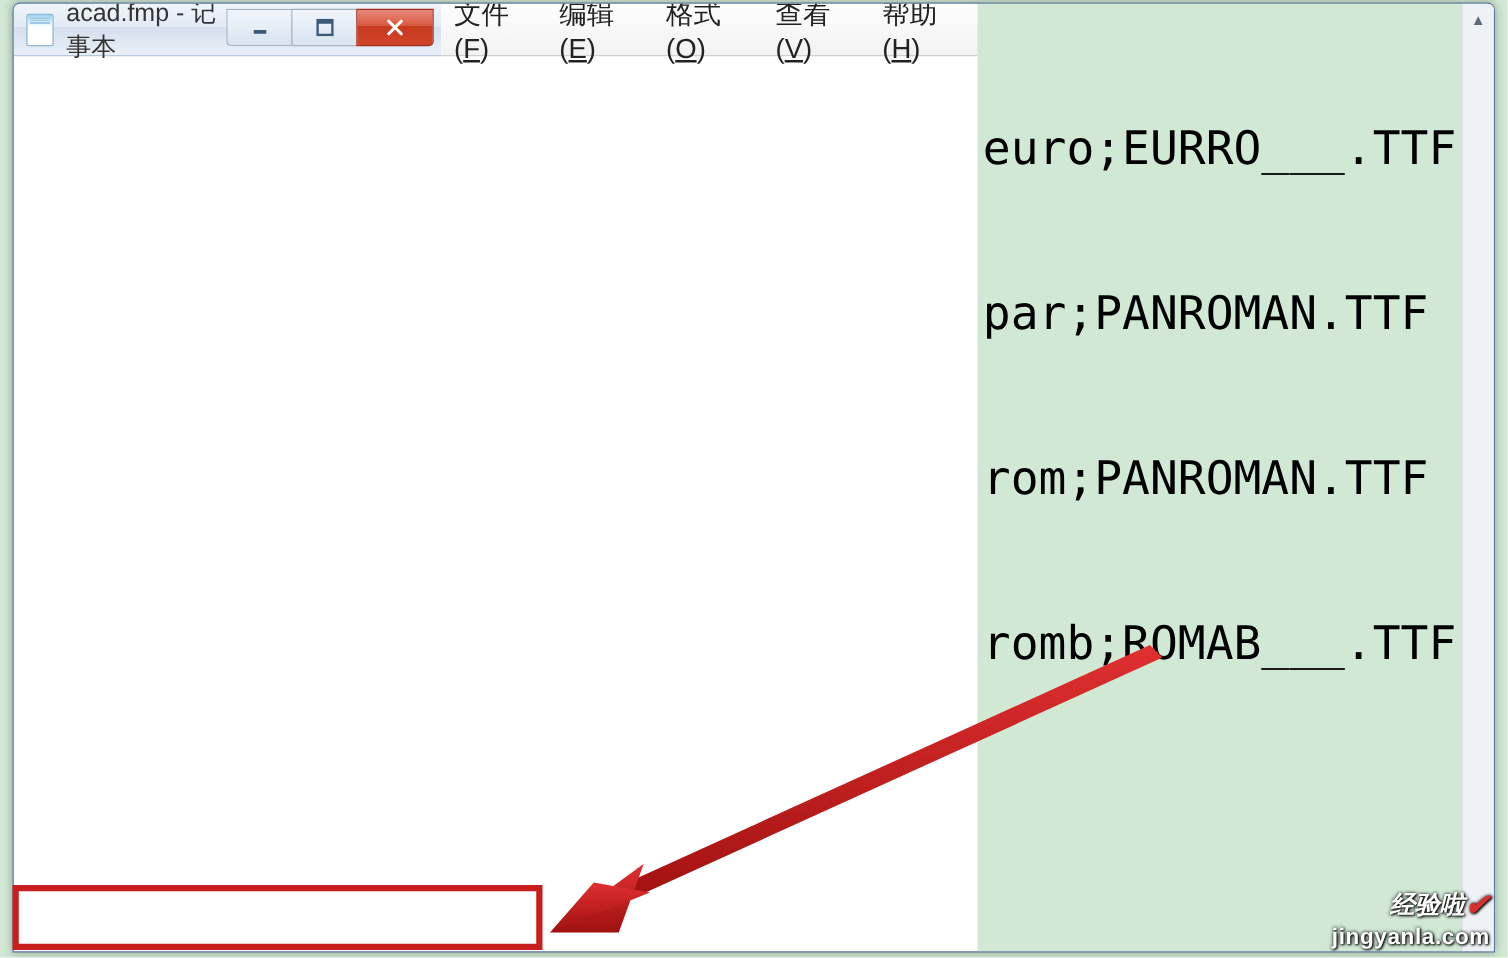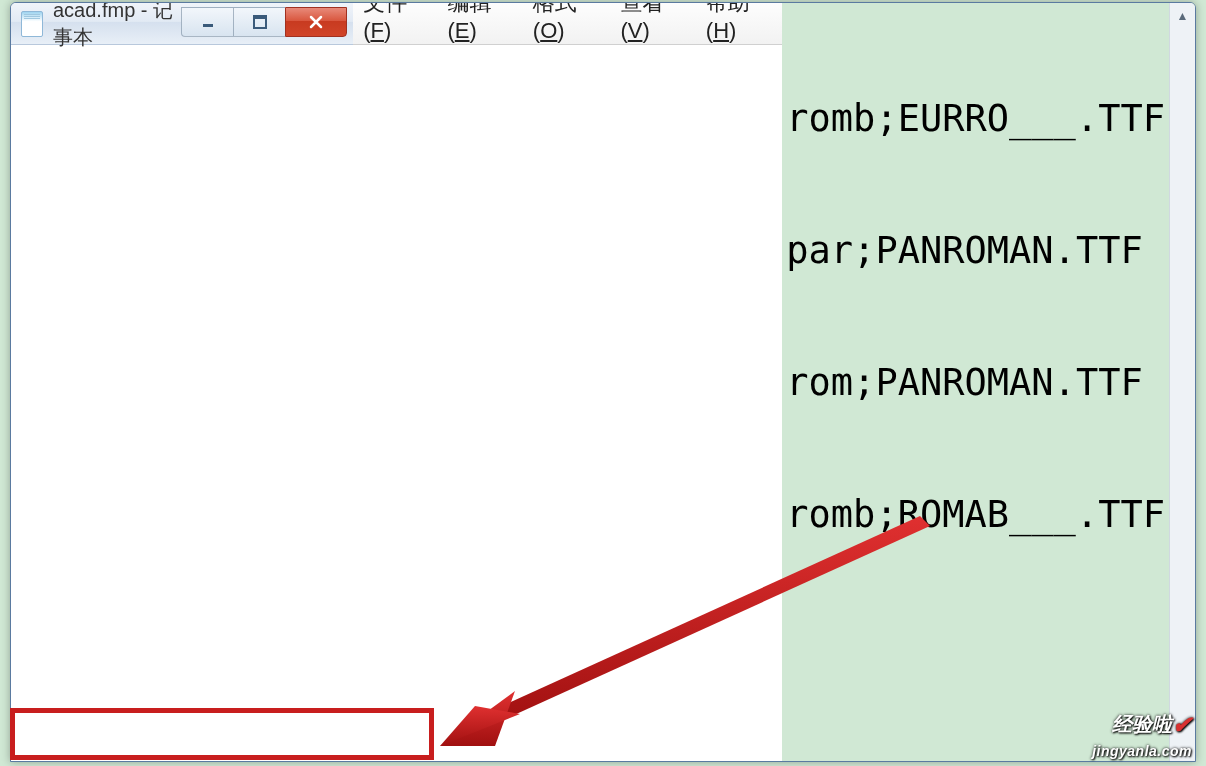--- a/index.html
+++ b/index.html
@@ -90,21 +90,21 @@
       color: #fff;
       border-radius: 0 0 4px 0;
       border-color: #a03020;
     }
     .wc-btn svg { display: block; }
     .menubar {
       height: 42px;
       background: linear-gradient(to bottom, #fdfdfd, #f2f2f2);
       border-bottom: 1px solid #d0d0d0;
       display: flex;
-      align-items: flex-end;
+      align-items: center;
       padding: 0 10px;
       gap: 20px;
       font-size: 22px;
       color: #222;
     }
     .menu-item {
       cursor: default;
     }
     .menu-item u { text-decoration: underline; }
     .client-area {
@@ -171,21 +171,21 @@
       font-size: 20px;
       font-weight: bold;
       color: #fff;
       text-shadow: 0 0 3px #000, 1px 1px 2px #000;
       text-align: right;
       line-height: 1.1;
       z-index: 20;
     }
     .watermark .wm-main { font-style: italic; }
     .watermark .wm-check { color: #d83030; font-size: 24px; vertical-align: -2px; }
-    .watermark .wm-sub { font-size: 14px; font-style: italic; letter-spacing: 0.5px; text-align: right; }
+    .watermark .wm-sub { font-size: 18px; letter-spacing: 0.5px; text-align: right; }
   </style>
 </head>
 <body>
 
 <div class="window">
   <div class="titlebar">
     <div class="title-icon"></div>
     <div class="title-text">acad.fmp - 记事本</div>
     <div class="window-controls">
       <div class="wc-btn wc-min">
@@ -210,21 +210,21 @@
   <div class="menubar">
     <span class="menu-item">文件(<u>F</u>)</span>
     <span class="menu-item">编辑(<u>E</u>)</span>
     <span class="menu-item">格式(<u>O</u>)</span>
     <span class="menu-item">查看(<u>V</u>)</span>
     <span class="menu-item">帮助(<u>H</u>)</span>
   </div>
 
   <div class="client-area">
     <div class="text-area">
-      <div class="text-line">romb;EURRO___.TTF</div>
+      <div class="text-line">euro;EURRO___.TTF</div>
       <div class="text-line">par;PANROMAN.TTF</div>
       <div class="text-line">rom;PANROMAN.TTF</div>
       <div class="text-line">romb;ROMAB___.TTF</div>
       
       
       
       
       
       
       

